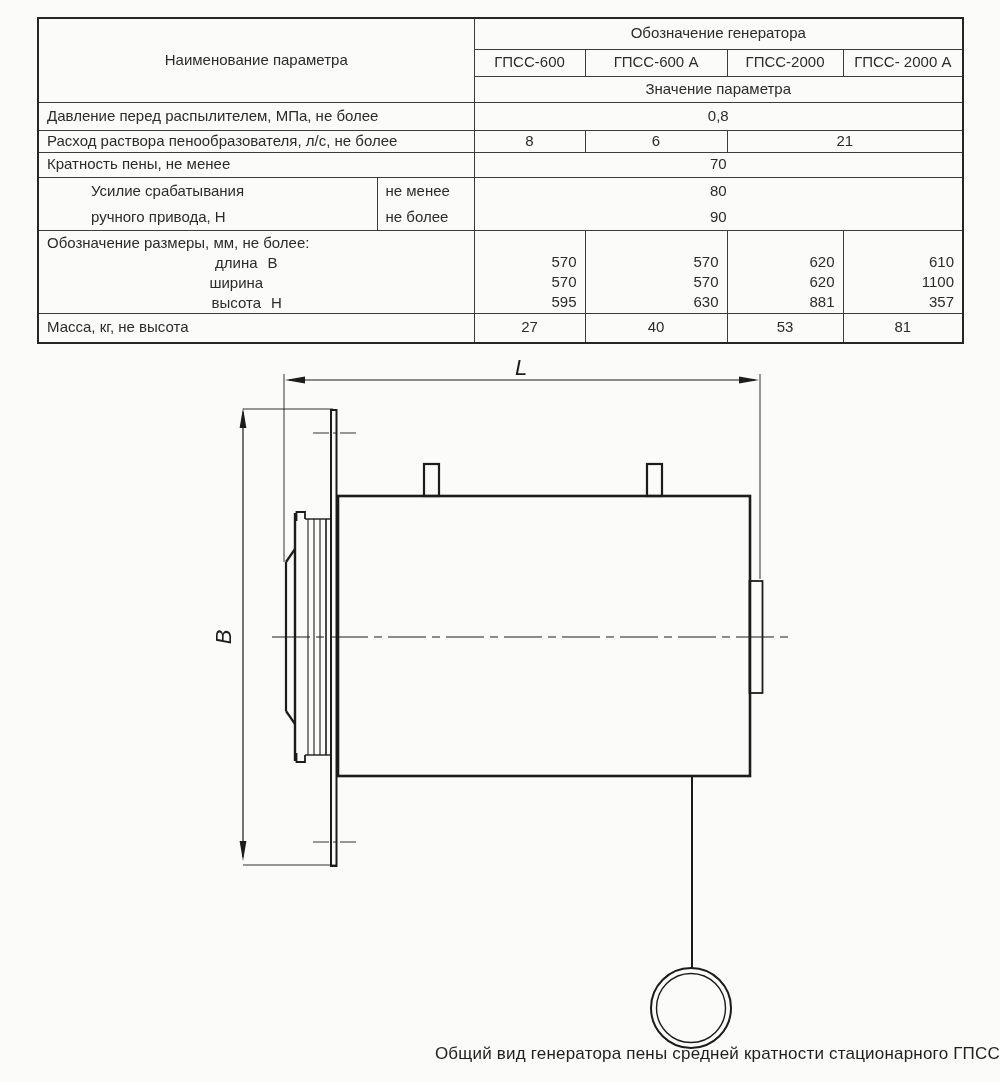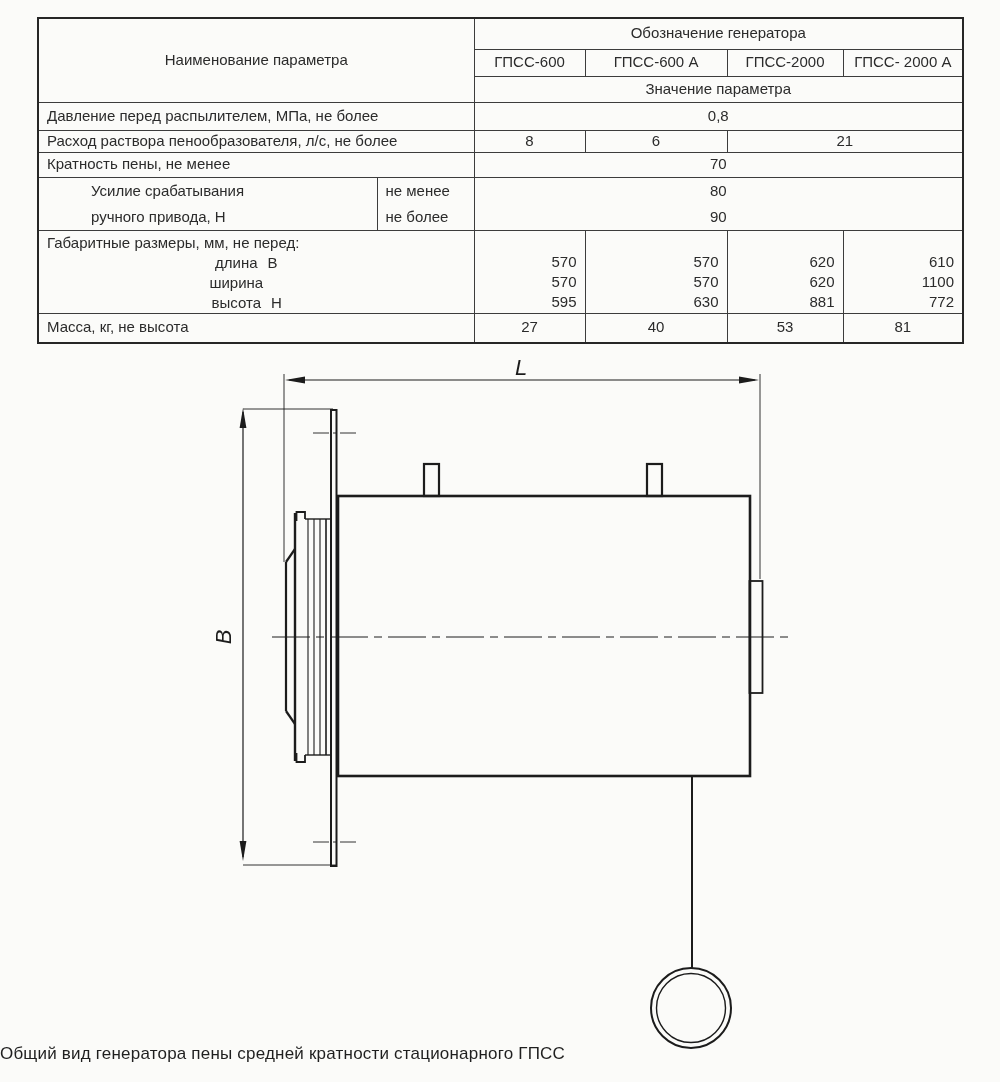--- a/index.html
+++ b/index.html
@@ -36,21 +36,21 @@
   .dimword{text-align:right;}
   .dimletter{width:30px;text-align:left;margin-left:10px;flex:0 0 auto;}
   .valstack{margin-top:21px;text-align:right;}
   .valstack div{height:20px;line-height:20px;}
   .sub2{line-height:26px;}
 
   
   #drawing{position:absolute;left:0;top:355px;width:1000px;height:710px;}
   #caption{
     position:absolute;left:0;top:1044px;width:1000px;
-    text-align:left;font-size:17px;color:#1f1f1f;letter-spacing:0.2px;
+    text-align:right;font-size:17px;color:#1f1f1f;letter-spacing:0.2px;
   }
 </style>
 </head>
 <body>
 
 <div id="page">
 
   <table class="spec">
     <colgroup>
       <col style="width:339px">
@@ -109,21 +109,21 @@
       <td colspan="4" class="center">
         <div class="sub2">
           <div>80</div>
           <div>90</div>
         </div>
       </td>
     </tr>
 
     <tr style="height:83px">
       <td colspan="2" class="toprow">
-        <div class="g-label" style="margin-top:1px">Габаритные размеры, мм, не перед:</div>
+        <div class="g-label" style="margin-top:1px">Обозначение размеры, мм, не более:</div>
         <div class="dimline">
           <span class="dimword">длина</span>
           <span class="dimletter">B</span>
         </div>
         <div class="dimline">
           <span class="dimword">ширина</span>
           <span class="dimletter"></span>
         </div>
         <div class="dimline">
           <span class="dimword">высота</span>
@@ -148,21 +148,21 @@
         <div class="valstack">
           <div>620</div>
           <div>620</div>
           <div>881</div>
         </div>
       </td>
       <td class="toprow">
         <div class="valstack">
           <div>610</div>
           <div>1100</div>
-          <div>772</div>
+          <div>357</div>
         </div>
       </td>
     </tr>
 
     <tr style="height:30px">
       <td colspan="2">Масса, кг, не высота</td>
       <td class="center">27</td>
       <td class="center">40</td>
       <td class="center">53</td>
       <td class="center">81</td>

